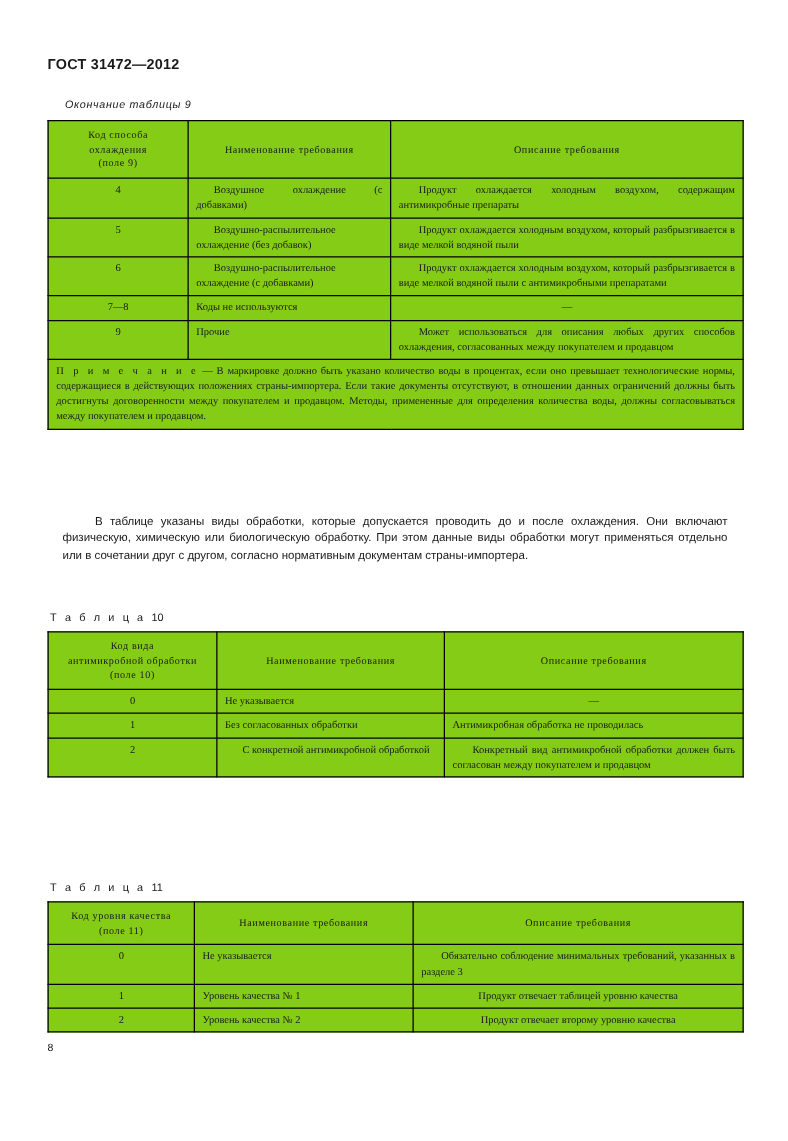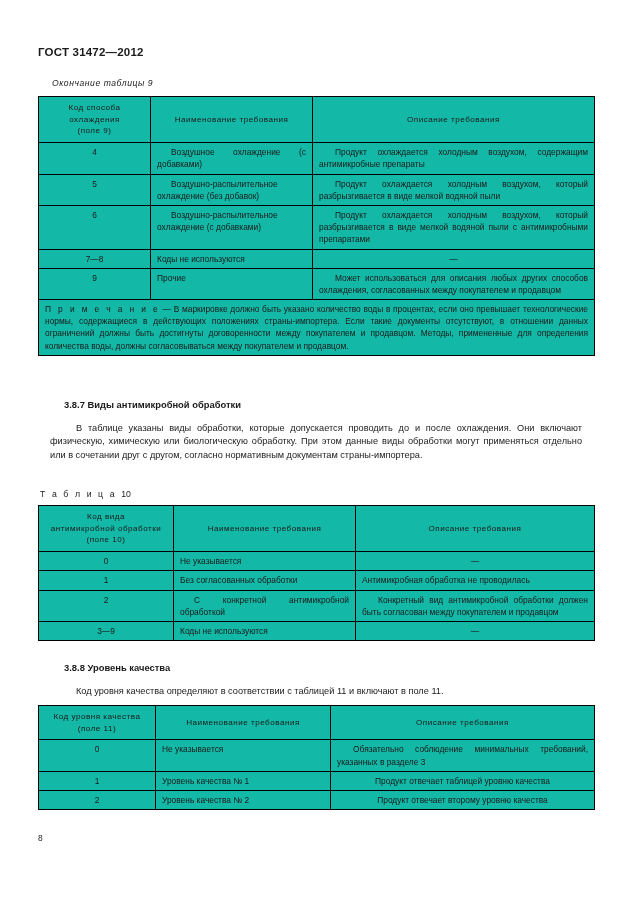--- a/index.html
+++ b/index.html
@@ -41,21 +41,22 @@
   }
   .table-continuation .num { letter-spacing: 0; font-style: italic; }
 
   
   .gost-table {
     position: absolute;
     border-collapse: collapse;
     table-layout: fixed;
     width: 556px;
     left: 38px;
-    background: #14b8a6;
+    background: #84cc16;
+    font-family: Liberation Serif, serif;
   }
   .gost-table td, .gost-table th {
     border: 0.8px solid #000;
     padding: 3px 6px;
     font-size: 8.4px;
     font-weight: normal;
     vertical-align: top;
     line-height: 1.45;
   }
   .gost-table thead td {
@@ -210,21 +211,20 @@
       </tr>
       <tr>
         <td class="note-cell outer-l outer-r" colspan="3">
           <span class="note-label">П р и м е ч а н и е</span><span> — В маркировке должно быть указано количество воды в процентах, если оно превышает технологические нормы, содержащиеся в действующих положениях страны-импортера. Если такие документы отсутствуют, в отношении данных ограничений должны быть достигнуты договоренности между покупателем и продавцом. Методы, примененные для определения количества воды, должны согласовываться между покупателем и продавцом.</span>
         </td>
       </tr>
     </tbody>
   </table>
 
   <div class="section" style="top:399px;">
-    <div class="section-title">3.8.7 Виды антимикробной обработки</div>
     <p class="para">В таблице указаны виды обработки, которые допускается проводить до и после охлаждения. Они включают физическую, химическую или биологическую обработку. При этом данные виды обработки могут применяться отдельно или в сочетании друг с другом, согласно нормативным документам страны-импортера.</p>
   </div>
 
   <div class="table-caption" style="top:489px;">
     <span>Т а б л и ц а</span>
     <span class="num">10</span>
   </div>
 
   <table class="gost-table" style="top:505px;">
     <colgroup>
@@ -252,39 +252,30 @@
       <tr>
         <td class="c-code outer-l">1</td>
         <td class="c-name plain">Без согласованных обработки</td>
         <td class="c-desc plain outer-r">Антимикробная обработка не проводилась</td>
       </tr>
       <tr>
         <td class="c-code outer-l">2</td>
         <td class="c-name justify">С конкретной антимикробной обработкой</td>
         <td class="c-desc outer-r">Конкретный вид антимикробной обработки должен быть согласован между покупателем и продавцом</td>
       </tr>
-      <tr>
-        <td class="c-code outer-l">3—9</td>
-        <td class="c-name plain">Коды не используются</td>
-        <td class="c-desc center outer-r">—</td>
-      </tr>
     </tbody>
   </table>
 
-  <div class="section" style="top:662px;">
-    <div class="section-title">3.8.8 Уровень качества</div>
-    <p class="para">Код уровня качества определяют в соответствии с таблицей 11 и  включают в поле 11.</p>
-  </div>
 
   <div class="table-caption" style="top:705px;">
     <span>Т а б л и ц а</span>
     <span class="num">11</span>
   </div>
 
-  <table class="gost-table" style="top:705px;">
+  <table class="gost-table" style="top:721px;">
     <colgroup>
       <col style="width:117px">
       <col style="width:175px">
       <col style="width:264px">
     </colgroup>
     <thead>
       <tr>
         <td class="outer-l">
           <span class="hdr-line">Код уровня качества</span>
           <span class="hdr-line">(поле 11)</span>

